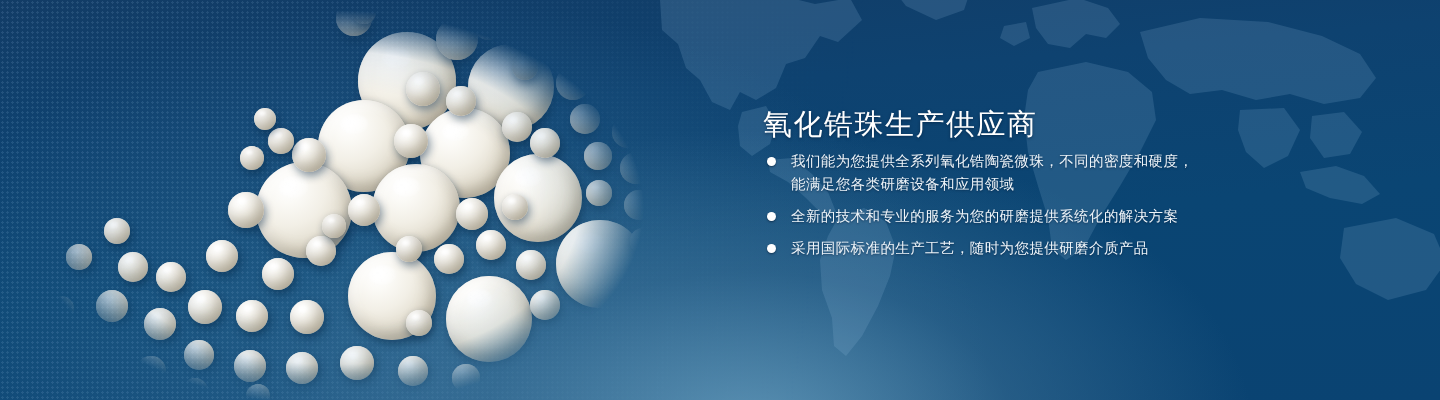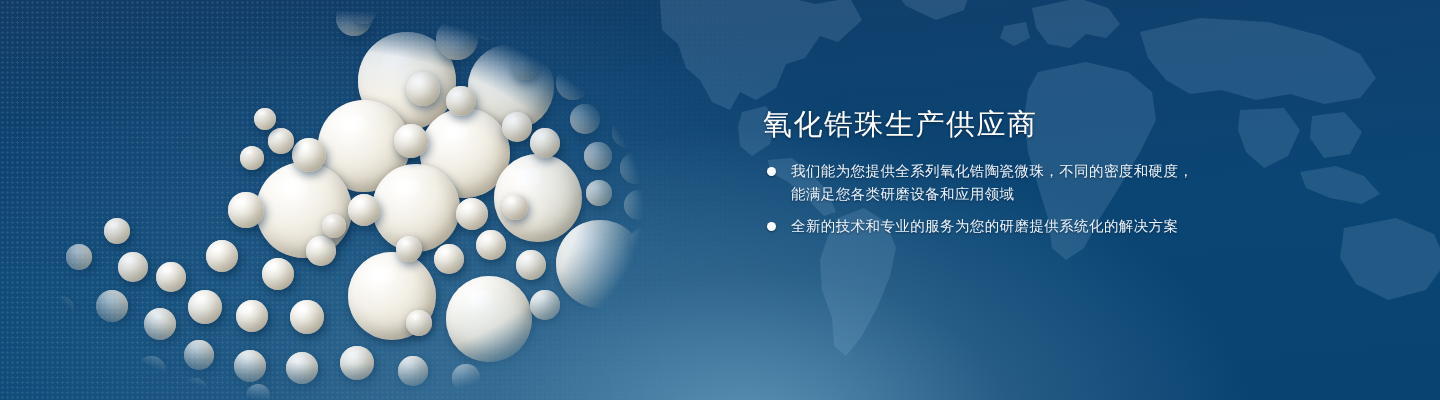--- a/index.html
+++ b/index.html
@@ -77,21 +77,21 @@
   .headline {
     font-size:29px;
     line-height:40px;
     letter-spacing:1.5px;
     color:#ffffff;
     font-weight:400;
     text-shadow:0 1px 3px rgba(0,20,45,0.55);
     white-space:nowrap;
   }
   .bullets {
-    margin-top:16px;
+    margin-top:6px;
     list-style:none;
   }
   .bullet-row {
     position:relative;
     padding-left:28px;
     margin-bottom:9px;
   }
   .bullet-row:last-child { margin-bottom:0; }
   .dot {
     position:absolute;
@@ -242,17 +242,21 @@
         <span class="dot"></span>
         <span class="bullet-text">我们能为您提供全系列氧化锆陶瓷微珠，不同的密度和硬度，</span>
         <span class="bullet-text">能满足您各类研磨设备和应用领域</span>
       </li>
 
       <li class="bullet-row">
         <span class="dot"></span>
         <span class="bullet-text">全新的技术和专业的服务为您的研磨提供系统化的解决方案</span>
       </li>
 
+      <li class="bullet-row">
+        <span class="dot"></span>
+        <span class="bullet-text">采用国际标准的生产工艺，随时为您提供研磨介质产品</span>
+      </li>
 
     </ul>
   </div>
 
 </div>
 
 </body></html>

